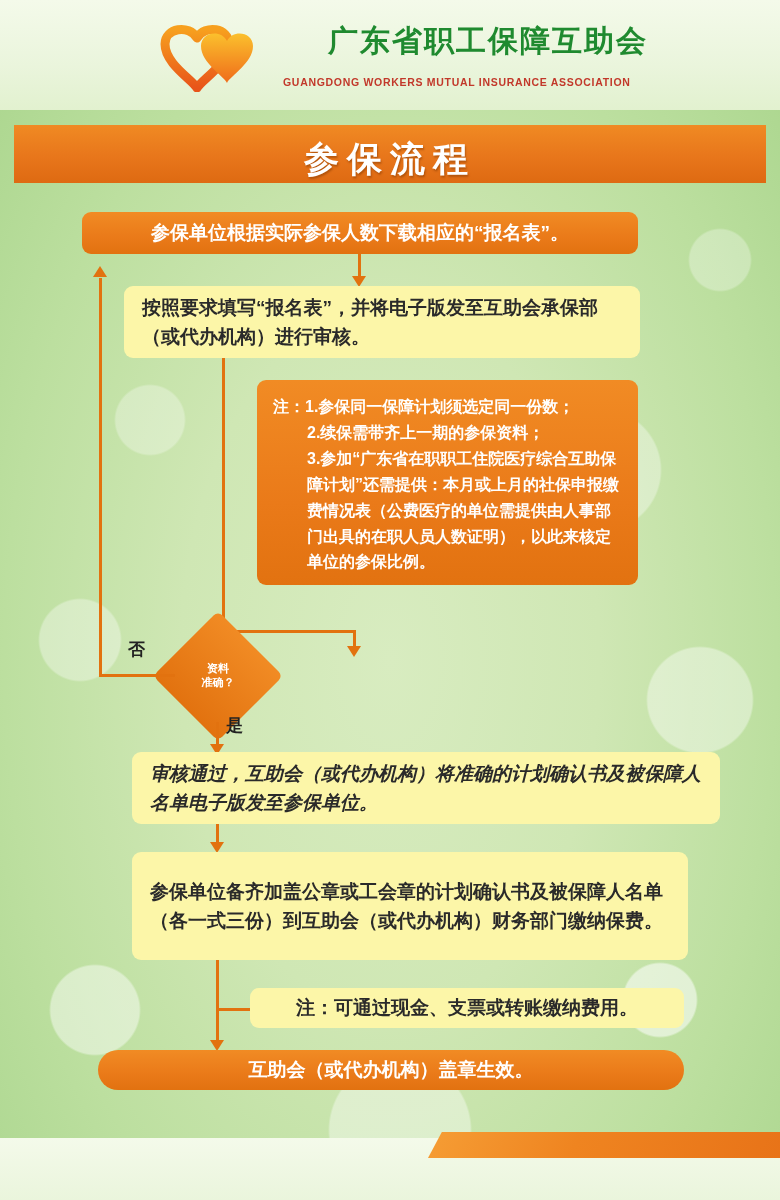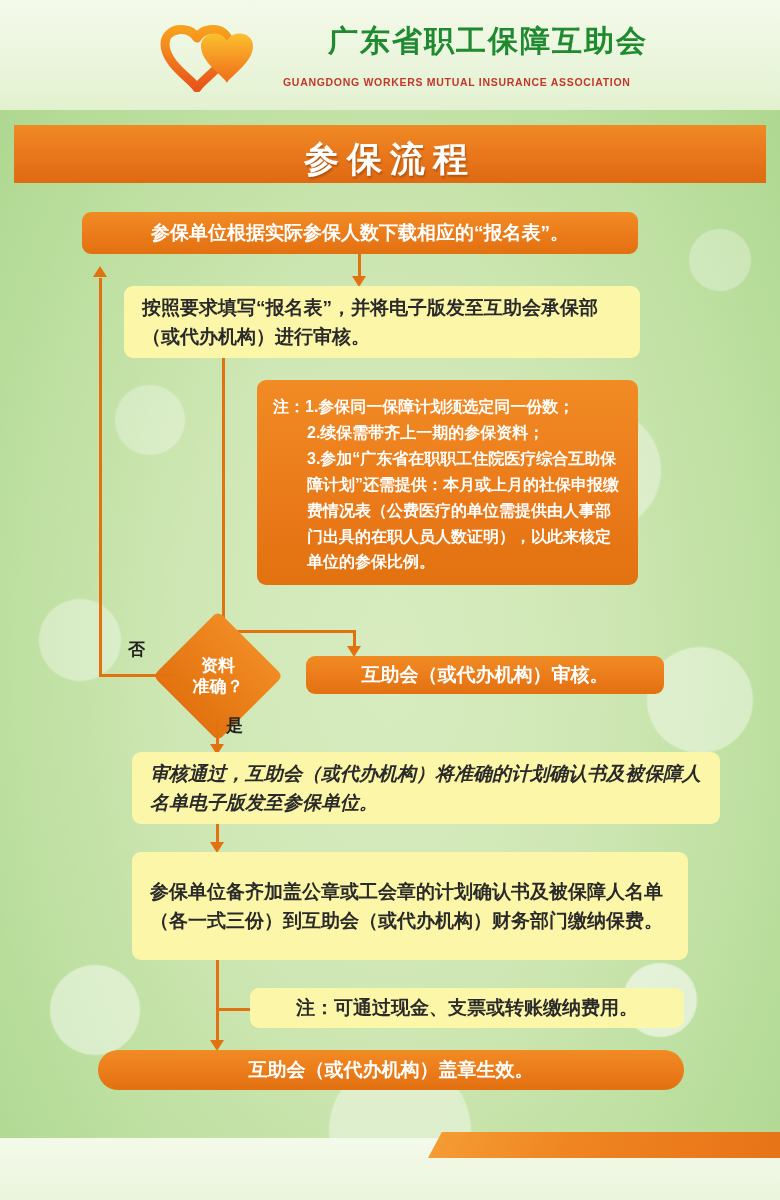--- a/index.html
+++ b/index.html
@@ -75,21 +75,21 @@
   
   .diamond{
     position:absolute;width:92px;height:92px;
     background:linear-gradient(180deg,#f18b24,#e2720f);
     transform:rotate(45deg);
     border-radius:6px;
   }
   .diamond-text{
     position:absolute;width:92px;height:92px;
     display:flex;flex-direction:column;align-items:center;justify-content:center;
-    color:#fff;font-size:17px;font-weight:bold;line-height:1.25;text-align:center;
+    color:#fff;font-size:11px;font-weight:bold;line-height:1.25;text-align:center;
   }
   .arrow-label{
     position:absolute;font-size:17px;font-weight:bold;color:#222;
   }
   
   .conn{position:absolute;background:#e2720f;}
   .vline{width:3px;}
   .hline{height:3px;}
   .arrowhead{
     position:absolute;width:0;height:0;
@@ -181,23 +181,20 @@
   <div class="diamond-text" style="left:172px;top:630px;">
     <span>资料</span>
     <span>准确？</span>
   </div>
 
   <div class="conn hline" style="left:99px;top:674px;width:76px;"></div>
   <div class="conn vline" style="left:99px;top:278px;height:396px;"></div>
   <div class="arrowhead ah-up" style="left:93px;top:266px;"></div>
   <div class="arrow-label" style="left:128px;top:638px;">否</div>
 
-  <div class="box orange center" style="left:306px;top:656px;width:358px;height:38px;">
-    <span>互助会（或代办机构）审核。</span>
-  </div>
 
   <div class="conn vline" style="left:216px;top:722px;height:26px;"></div>
   <div class="arrowhead ah-down" style="left:210px;top:744px;"></div>
   <div class="arrow-label" style="left:226px;top:714px;">是</div>
 
   <div class="box yellow" style="left:132px;top:752px;width:588px;height:72px;display:flex;align-items:center;font-style:italic;">
     <span>审核通过，互助会（或代办机构）将准确的计划确认书及被保障人名单电子版发至参保单位。</span>
   </div>
 
   <div class="conn vline" style="left:216px;top:824px;height:22px;"></div>

